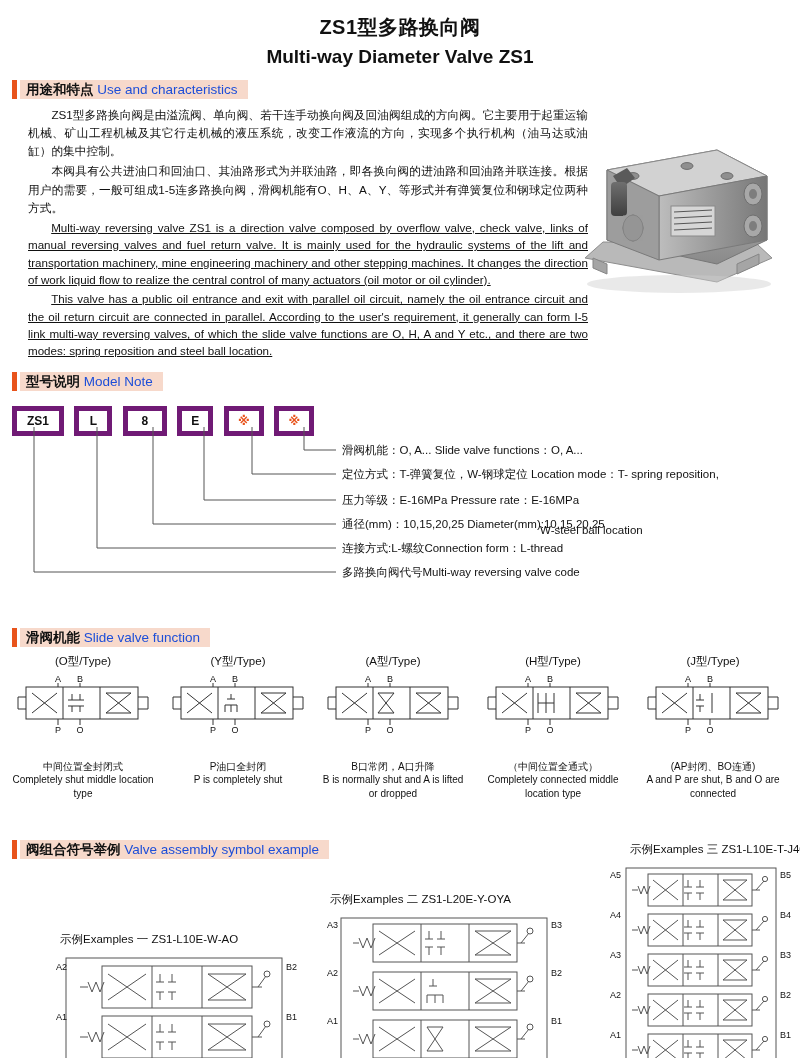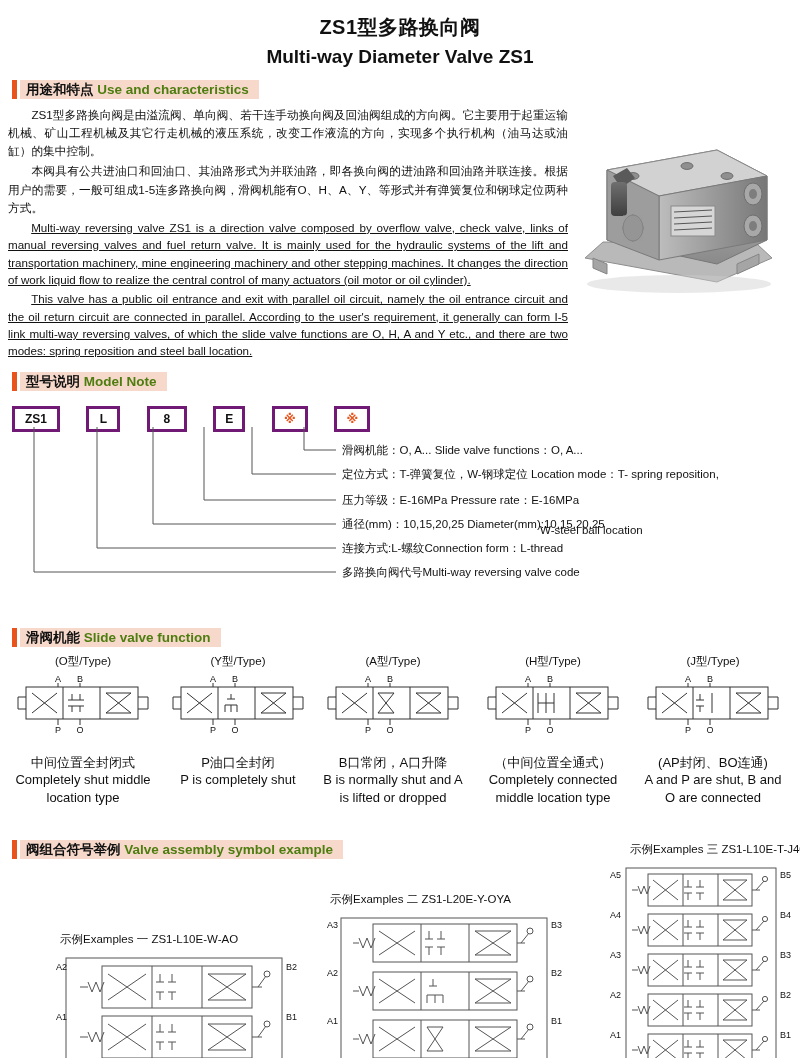--- a/index.html
+++ b/index.html
@@ -32,67 +32,67 @@
   .sec-bar{
     position:absolute;left:12px;top:0;width:5px;height:19px;background:#e8541c;
   }
   .sec-label{
     position:absolute;left:20px;top:0;height:19px;line-height:19px;
     background:#f7d9cb;
     padding:0 10px 0 6px;
     font-size:13.5px;font-weight:bold;color:#111;
     white-space:nowrap;
   }
-  .sec-label .en{color:#4d7c0f;font-weight:bold;}
+  .sec-label .en{color:#1d4ed8;font-weight:normal;}
 
   
   .intro{
     position:relative;
-    padding:6px 0 0 8px;
+    padding:6px 0 0 28px;
     width:560px;
     font-size:11.7px;
     line-height:1.55;
     text-align:justify;
   }
   .intro p{margin:0 0 2px 0;}
   .intro p.ind{text-indent:2em;}
   .intro .en{font-size:11.6px;line-height:1.5;text-decoration:underline;}
 
   
   .photo{
     position:absolute;right:18px;top:118px;
     width:215px;height:175px;
   }
   .photo svg{display:block;}
 
   
   .model-wrap{position:relative;height:220px;margin-top:4px;}
   .code-boxes{position:absolute;left:12px;top:10px;}
   .cbox{
-    display:inline-block;border:3px solid #701a75;
+    display:inline-block;border:5px solid #701a75;
     height:20px;line-height:20px;text-align:center;
-    font-size:12px;font-weight:bold;margin-right:22px;vertical-align:top;
+    font-size:12px;font-weight:bold;margin-right:6px;vertical-align:top;
     background:#fff;
   }
   .cbox.w1{width:42px;}
   .cbox.w2{width:28px;}
   .cbox.w3{width:34px;}
   .cbox.w4{width:26px;}
   .cbox.w5{width:30px;color:#e8541c;}
   .model-lines{position:absolute;left:0;top:0;}
   .model-note-text{position:absolute;font-size:11.5px;white-space:nowrap;}
 
   
   .svf{position:relative;height:180px;}
   .svf-col{
     position:absolute;top:6px;width:150px;text-align:center;
   }
   .svf-type{font-size:11.5px;margin-bottom:4px;}
   .svf-sym{height:66px;}
-  .svf-desc{font-size:13px;line-height:1.35;margin-top:15px;}
+  .svf-desc{font-size:10px;line-height:1.35;margin-top:21px;}
   .svf-desc .cn{display:block;}
   .svf-desc .en{display:block;}
 
   
   .asm{position:relative;height:250px;}
   .asm-cap{position:absolute;font-size:11.5px;white-space:nowrap;}
 
   .diagram{position:absolute;}
   svg{overflow:visible;}
   .ln{stroke:#555;stroke-width:1;fill:none;}

